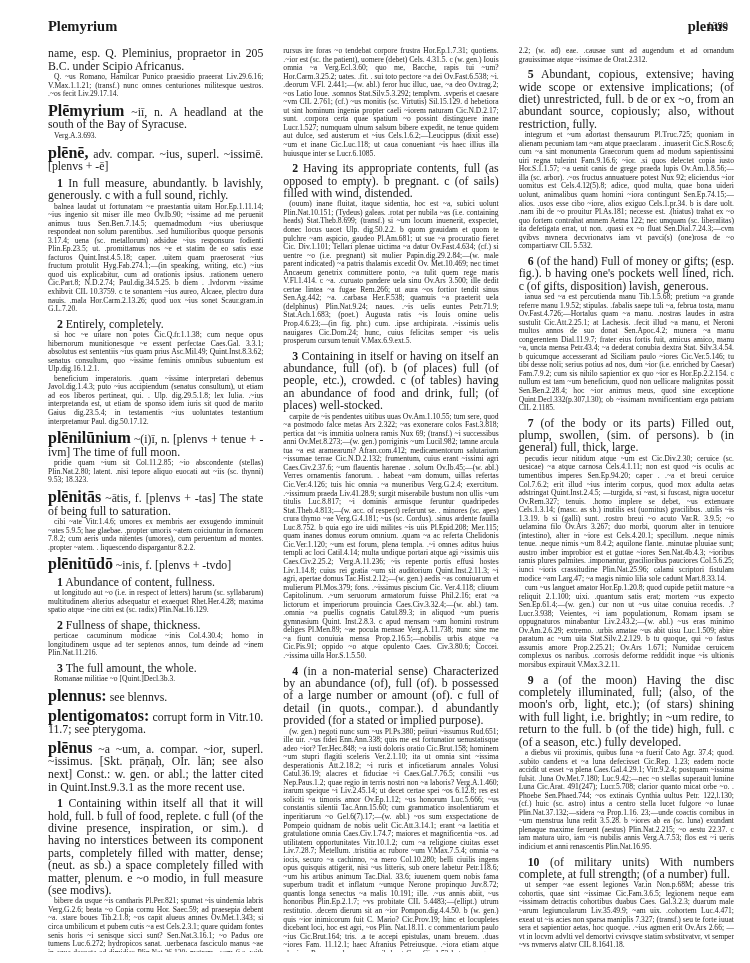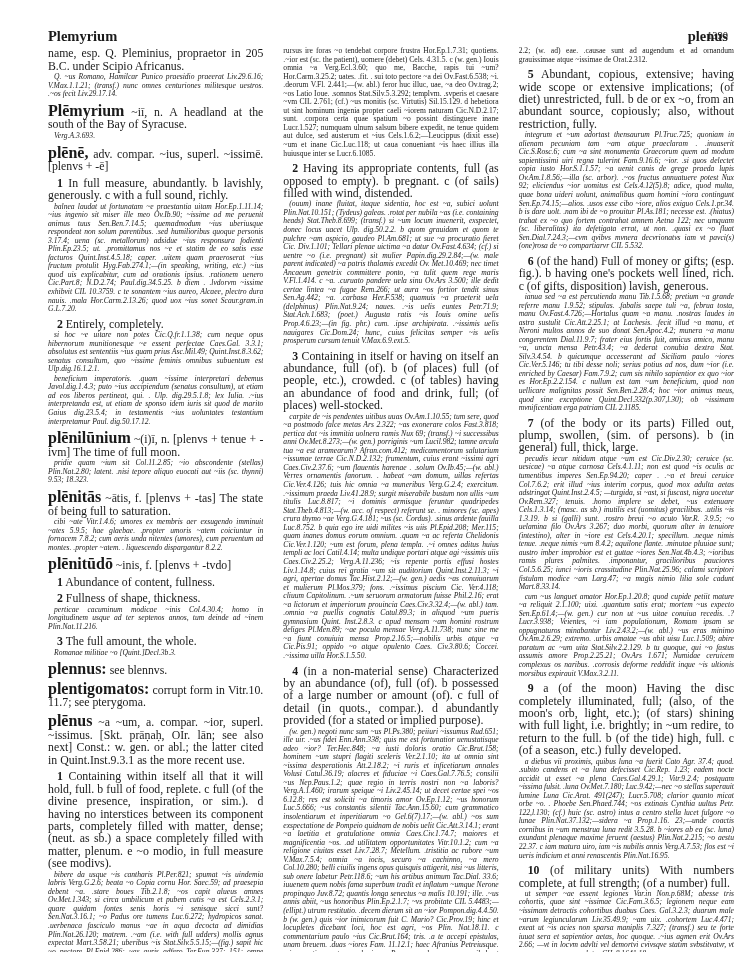--- a/index.html
+++ b/index.html
@@ -1,26 +1,26 @@
 <!DOCTYPE html>
 <html><head>
 <meta charset="utf-8">
 <style>
   html, body { margin: 0; padding: 0; background: #ffffff; }
   body { width: 750px; height: 963px; overflow: hidden; position: relative; color: #1a1a1a; font-family: "DejaVu Serif", serif; }
   .page { position: absolute; left: 0; top: 0; width: 750px; height: 963px; }
-  .running-head { position: absolute; top: 28px; left: 48px; right: 22px; height: 18px; }
+  .running-head { position: absolute; top: 18px; left: 48px; right: 22px; height: 18px; }
   .rh-left { position: absolute; left: 0; top: 0; font-family: "Liberation Serif", serif; font-weight: bold; font-size: 14.5px; }
   .rh-center { position: absolute; left: 0; right: 0; top: 2px; text-align: right; font-family: "Liberation Serif", serif; font-size: 10.5px; }
   .rh-right { position: absolute; right: 0; top: 0; font-family: "Liberation Serif", serif; font-weight: bold; font-size: 14.5px; }
   .columns { position: absolute; top: 47px; left: 48px; width: 686px; height: 905px; display: flex; gap: 20px; }
   .col { flex: 1 1 0; overflow: hidden; }
   .para { margin: 0; text-align: justify; }
   .lead { font-family: "Liberation Serif", serif; font-size: 11.8px; line-height: 12.6px; }
-  .cite { font-family: "Liberation Serif", serif; font-size: 7.6px; line-height: 8.55px; text-indent: 6px; margin-top: 1px; font-style: italic; }
+  .cite { font-family: "Liberation Serif", serif; font-size: 7.6px; line-height: 8.55px; text-indent: 6px; margin-top: 1px; }
   .sense { font-family: "Liberation Serif", serif; font-size: 11.8px; line-height: 12.4px; text-indent: 9px; margin-top: 4px; }
   .entry { margin-top: 6px; }
   .hw { font-weight: bold; font-size: 16px; }
   .num { font-weight: bold; }
   .tail { font-family: "Liberation Serif", serif; font-size: 7.6px; line-height: 8.55px; text-indent: 0; }
 </style>
 </head>
 <body>
 
 <div class="page">
@@ -42,20 +42,21 @@
         <p class="para cite">balnea laudat ut fortunatam ~e praestantia uitam Hor.Ep.1.11.14; ~ius ingenio sit miser ille meo Ov.Ib.90; ~issime ad me peruenit animus tuus Sen.Ben.7.14.5; quemadmodum ~ius uberiusque respondeat non solum parentibus. .sed humilioribus quoque personis 3.17.4; uena (sc. metallorum) adsidue ~ius responsura fodienti Plin.Ep.23.5; ut. .promittamus nos ~e et statim de eo satis esse facturos Quint.Inst.4.5.18; caper. .uitem quam praeroserat ~ius fructum protulit Hyg.Fab.274.1;—(in speaking, writing, etc.) ~ius quod uis explicabitur, cum ad orationis ipsius. .rationem uenero Cic.Part.8; N.D.2.74; Paul.dig.34.5.25. b diem . .lvdorvm ~issime exhibvit CIL 10.3759. c te sonantem ~ius aureo, Alcaee, plectro dura nauis. .mala Hor.Carm.2.13.26; quod uox ~ius sonet Scaur.gram.in G.L.7.20.</p>
         <p class="para sense"><span class="num">2</span><span> Entirely, completely.</span></p>
         <p class="para cite">si hoc ~e uitare non potes Cic.Q.fr.1.1.38; cum neque opus hibernorum munitionesque ~e essent perfectae Caes.Gal. 3.3.1; absolutus est sententiis ~ius quam prius Asc.Mil.49; Quint.Inst.8.3.62; senatus consultum, quo ~issime feminis omnibus subuentum est Ulp.dig.16.1.2.1.</p>
         <p class="para cite">beneficium imperatoris. .quam ~issime interpretari debemus Javol.dig.1.4.3; puto ~ius accipiendum (senatus consultum), ut etiam ad eos liberos pertineat, qui. . Ulp. dig.29.5.1.8; lex Iulia. .~ius interpretanda est, ut etiam de sponso idem iuris sit quod de marito Gaius dig.23.5.4; in testamentis ~ius uoluntates testantium interpretamur Paul. dig.50.17.12.</p>
         <p class="para lead entry"><span class="hw">plēnilūnium</span><span> ~(i)ī, n. [plenvs + tenue + -ivm] The time of full moon.</span></p>
         <p class="para cite">pridie quam ~ium sit Col.11.2.85; ~io abscondente (stellas) Plin.Nat.2.80; latent. .nisi tepore aliquo euocati aut ~iis (sc. thynni) 9.53; 18.323.</p>
         <p class="para lead entry"><span class="hw">plēnitās</span><span> ~ātis, f. [plenvs + -tas] The state of being full to saturation.</span></p>
         <p class="para cite">cibi ~ate Vitr.1.4.6; umores ex membris aer exsugendo imminuit ~ates 5.9.5; hae glaebae. .propter umoris ~atem coiciuntur in fornacem 7.8.2; cum aeris unda nitentes (umores), cum peruentum ad montes. .propter ~atem. . liquescendo dispargantur 8.2.2.</p>
         <p class="para lead entry"><span class="hw">plēnitūdō</span><span> ~inis, f. [plenvs + -tvdo]</span></p>
         <p class="para sense"><span class="num">1</span><span> Abundance of content, fullness.</span></p>
+        <p class="para cite">ut longitudo aut ~o (i.e. in respect of letters) harum (sc. syllabarum) multitudinem alterius adsequatur et exaequet Rhet.Her.4.28; maxima spatio atque ~ine citri est (sc. radix) Plin.Nat.16.129.</p>
         <p class="para sense"><span class="num">2</span><span> Fullness of shape, thickness.</span></p>
         <p class="para cite">perticae cacuminum modicae ~inis Col.4.30.4; homo in longitudinem usque ad ter septenos annos, tum deinde ad ~inem Plin.Nat.11.216.</p>
         <p class="para sense"><span class="num">3</span><span> The full amount, the whole.</span></p>
         <p class="para cite">Romanae militiae ~o [Quint.]Decl.3b.3.</p>
         <p class="para lead entry"><span class="hw">plennus:</span><span> see blennvs.</span></p>
         <p class="para lead entry"><span class="hw">plentigomatos:</span><span> corrupt form in Vitr.10. 11.7; see pterygoma.</span></p>
         <p class="para lead entry"><span class="hw">plēnus</span><span> ~a ~um, a. compar. ~ior, superl. ~issimus. [Skt. prāṇaḥ, OIr. lān; see also next] Const.: w. gen. or abl.; the latter cited in Quint.Inst.9.3.1 as the more recent use.</span></p>
         <p class="para sense"><span class="num">1</span><span> Containing within itself all that it will hold, full. b full of food, replete. c full (of the divine presence, inspiration, or sim.). d having no interstices between its component parts, completely filled with matter, dense; (neut. as sb.) a space completely filled with matter, plenum. e ~o modio, in full measure (see modivs).</span></p>
         <p class="para cite">bibere da usque ~is cantharis Pl.Per.821; spumat ~is uindemia labris Verg.G.2.6; beata ~o Copia cornu Hor. Saec.59; ad praesepia debent ~a. .stare boues Tib.2.1.8; ~os capit alueus amnes Ov.Met.1.343; si circa umbilicum et pubem cutis ~a est Cels.2.3.1; quare quidam fontes senis horis ~i senisque sicci sunt? Sen.Nat.3.16.1; ~o Padus ore tumens Luc.6.272; hydropicos sanat. .uerbenaca fasciculo manus ~ae in aqua decocta ad dimidias Plin.Nat.26.120; matrem. .~am (i.e. with full udders) mollis agnus expectat Mart.3.58.21; uberibus ~is Stat.Silv.5.5.15;—(fig.) sapit hic ~o pectore Pl.Epid.286; ~as auris adfero Ter.Eun.337; 151; omne superuacuum ~o de pectore manat Hor.Ars 337; (cf.) tura. .mente magis ~a quam lance dedissem Ov.Pont. 4.9.33;—(w. gen.) ecfodio aulam auri ~am Pl.Aul.709; quippe qui uesicam ~am uini habeant Tit.orat.2; ~onas, quas ~as argenti extuli, eas ex prouincia inanes retuli Gracch.orat.27; ~us Albani cadus Hor.Carm.4.11.2;—(w. abl.) Caesar. .lapidibus corbis ~os demisit B.Hisp.5.1; intrito cibo ~am lagonam posuit Phaed.1.26.8; Giton collectione spiritus ~us ter. .sternutauit Petr.98.4; (poet.) ~o singultibus ore Ov.Met.6.509. b pasta (uulpecula). .</p>
       </div>

